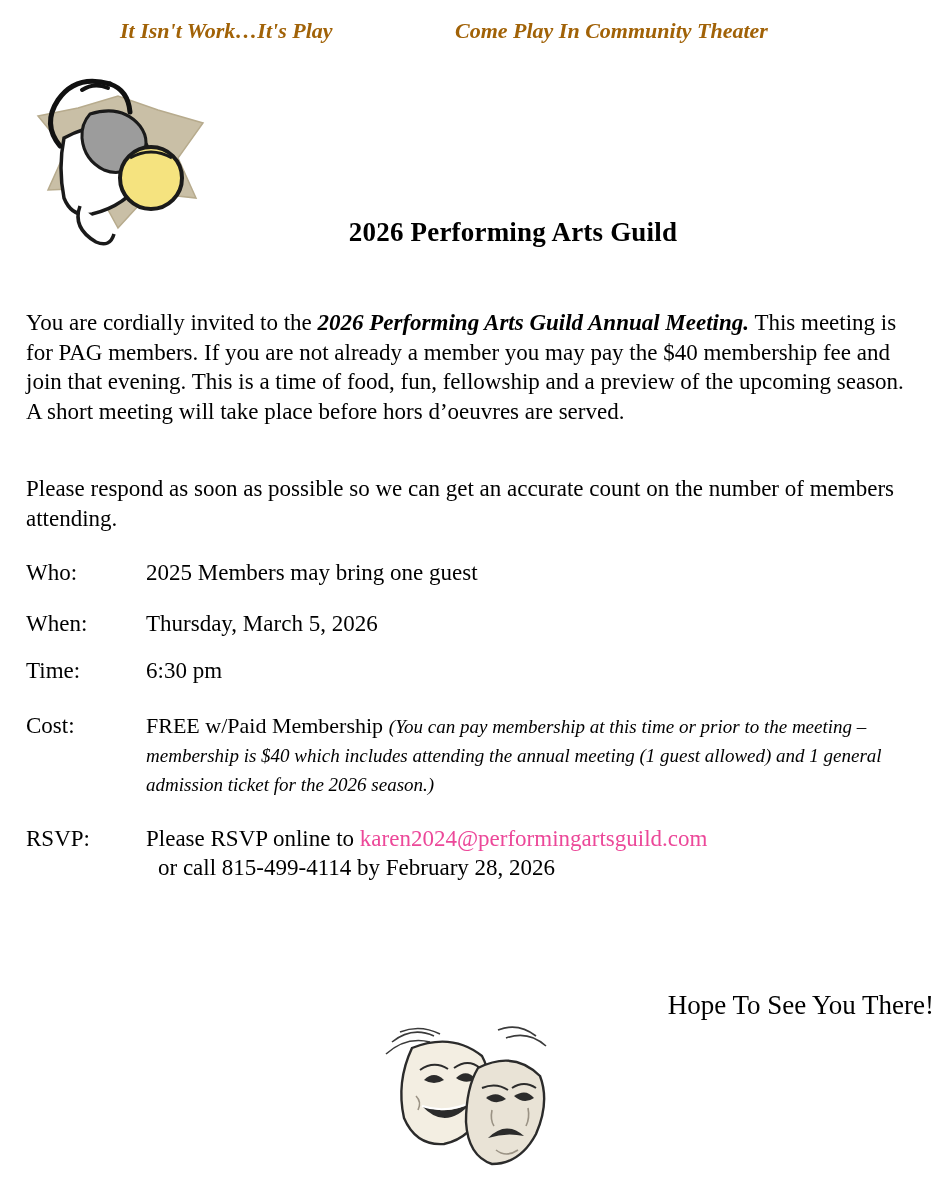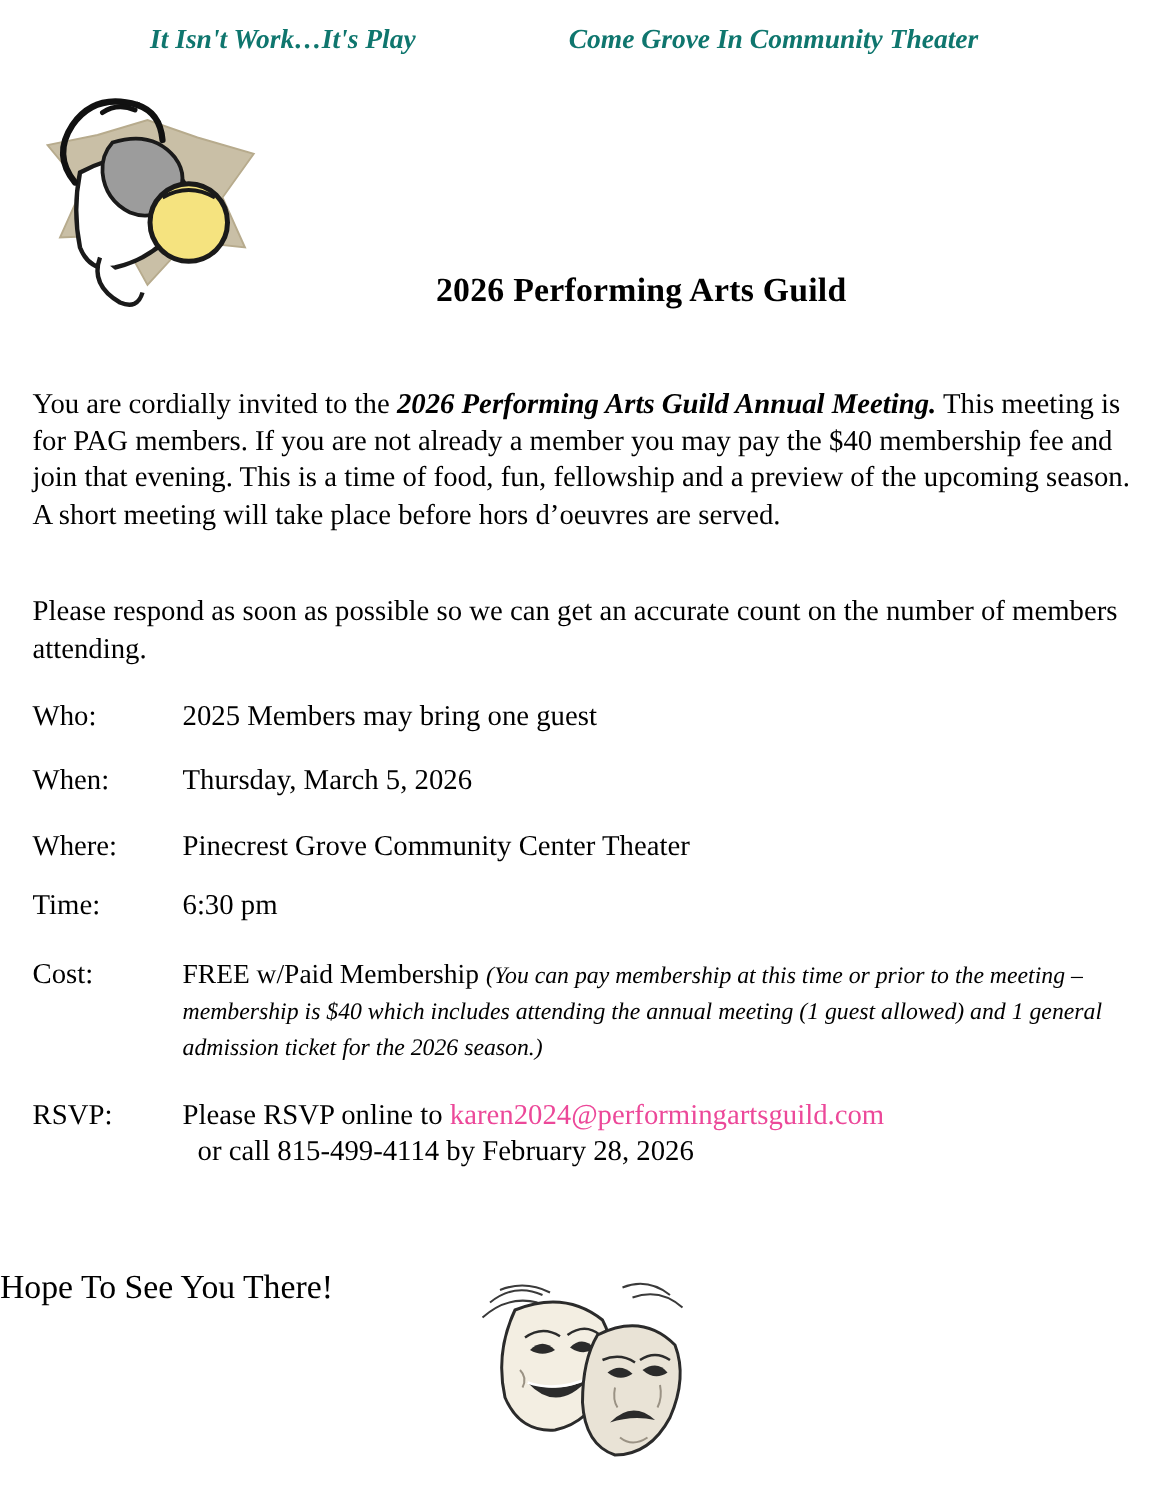--- a/index.html
+++ b/index.html
@@ -24,21 +24,21 @@
   
   .tagline-row {
     position: absolute;
     top: 18px;
     left: 0;
     width: 934px;
     height: 34px;
   }
   .tagline {
     position: absolute;
-    color: #0f766e;
+    color: #a16207;
     font-weight: bold;
     font-style: italic;
     font-size: 22px;
     white-space: nowrap;
   }
   .tagline-left { left: 120px; top: 0; }
   .tagline-right { left: 455px; top: 0; }
 
   
   .logo {
@@ -122,42 +122,41 @@
     display: block;
     padding-left: 12px;
   }
 
   
   .closing {
     position: absolute;
     top: 990px;
     left: 0;
     width: 934px;
-    text-align: left;
+    text-align: right;
     font-size: 27px;
-    margin-top: 24px;
   }
 
   
   .masks {
     position: absolute;
     left: 378px;
     top: 1022px;
     width: 185px;
     height: 160px;
   }
 </style>
 </head>
 <body>
 
 <div class="page">
 
   <div class="tagline-row">
     <div class="tagline tagline-left">It Isn't Work…It's Play</div>
-    <div class="tagline tagline-right">Come Grove In Community Theater</div>
+    <div class="tagline tagline-right">Come Play In Community Theater</div>
   </div>
 
   <div class="logo">
     <svg width="200" height="215" viewBox="0 0 200 215" xmlns="http://www.w3.org/2000/svg">
 
       <path d="M60 70 L100 58 L140 72 L185 85 L160 120 L178 160 L132 155 L100 190 L78 150 L30 152 L48 112 L20 78 Z" fill="#c9bfa6" stroke="#b7ab8d" stroke-width="1.5"></path>
 
       <path d="M46 100 Q86 78 120 98 Q140 112 126 140 Q108 168 74 176 Q54 180 46 160 Q40 130 46 100 Z" fill="#ffffff" stroke="#1a1a1a" stroke-width="3.5"></path>
 
       <path d="M72 76 Q104 66 122 88 Q134 104 122 122 Q106 140 86 132 Q66 122 64 100 Q63 86 72 76 Z" fill="#9c9c9c" stroke="#1a1a1a" stroke-width="3"></path>
@@ -188,23 +187,20 @@
     <div class="detail-row">
       <span class="detail-label">Who:</span><span class="detail-value">
         <span class="sub">2025 Members may bring one guest</span>
       </span>
     </div>
 
     <div class="detail-row" style="margin-top:22px;">
       <span class="detail-label">When:</span><span class="detail-value">Thursday, March 5, 2026</span>
     </div>
 
-    <div class="detail-row" style="margin-top:24px;">
-      <span class="detail-label">Where:</span><span class="detail-value">Pinecrest Grove Community Center Theater</span>
-    </div>
 
     <div class="detail-row" style="margin-top:8px;">
       <span class="detail-label">Time:</span><span class="detail-value">6:30 pm</span>
     </div>
 
     <div class="detail-row" style="margin-top:26px;">
       <span class="detail-label">Cost:</span><span class="detail-value">
         <span class="cost-main">FREE w/Paid Membership</span>
         <span class="cost-note">(You can pay membership at this time or prior to the meeting – membership is $40 which includes attending the annual meeting (1 guest allowed) and 1 general admission ticket for the 2026 season.)</span>
       </span>

